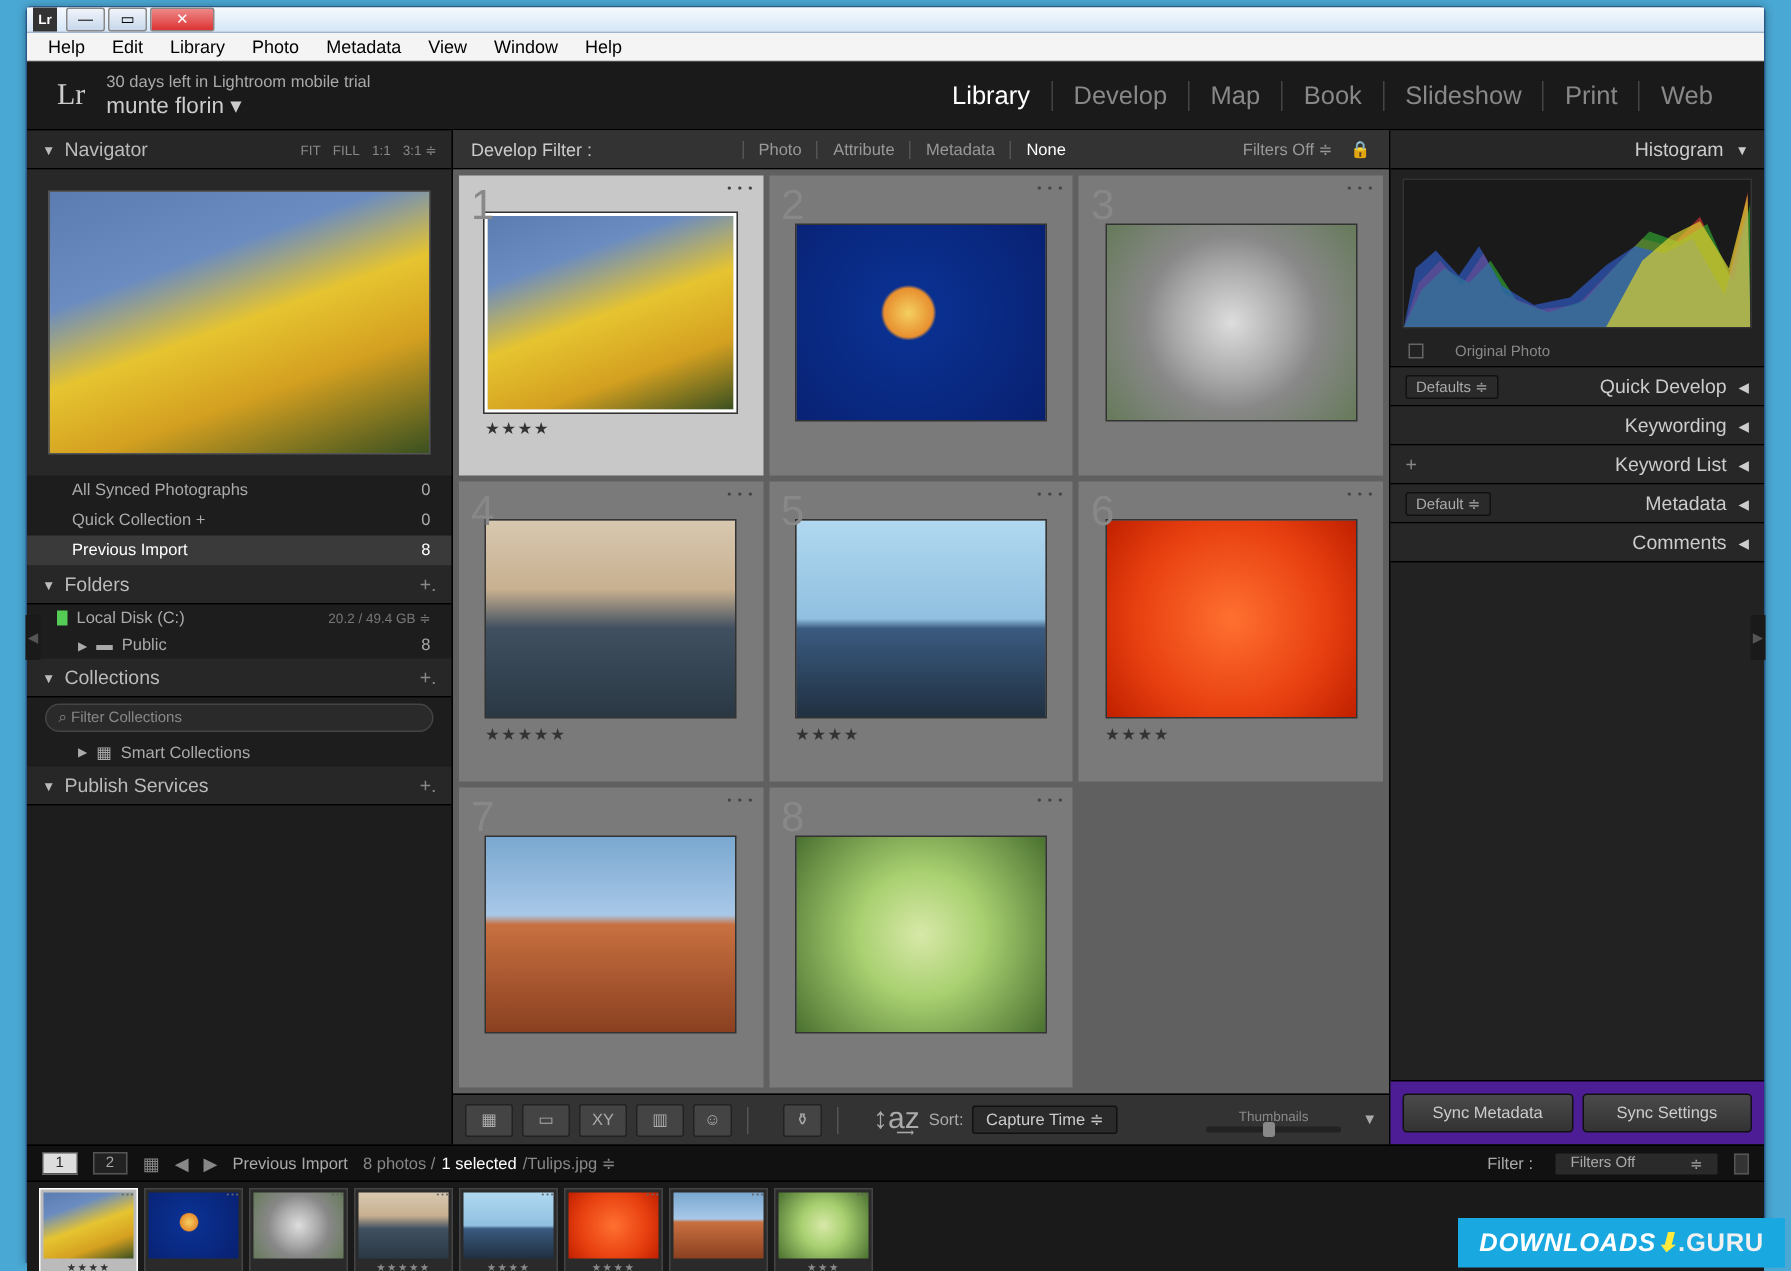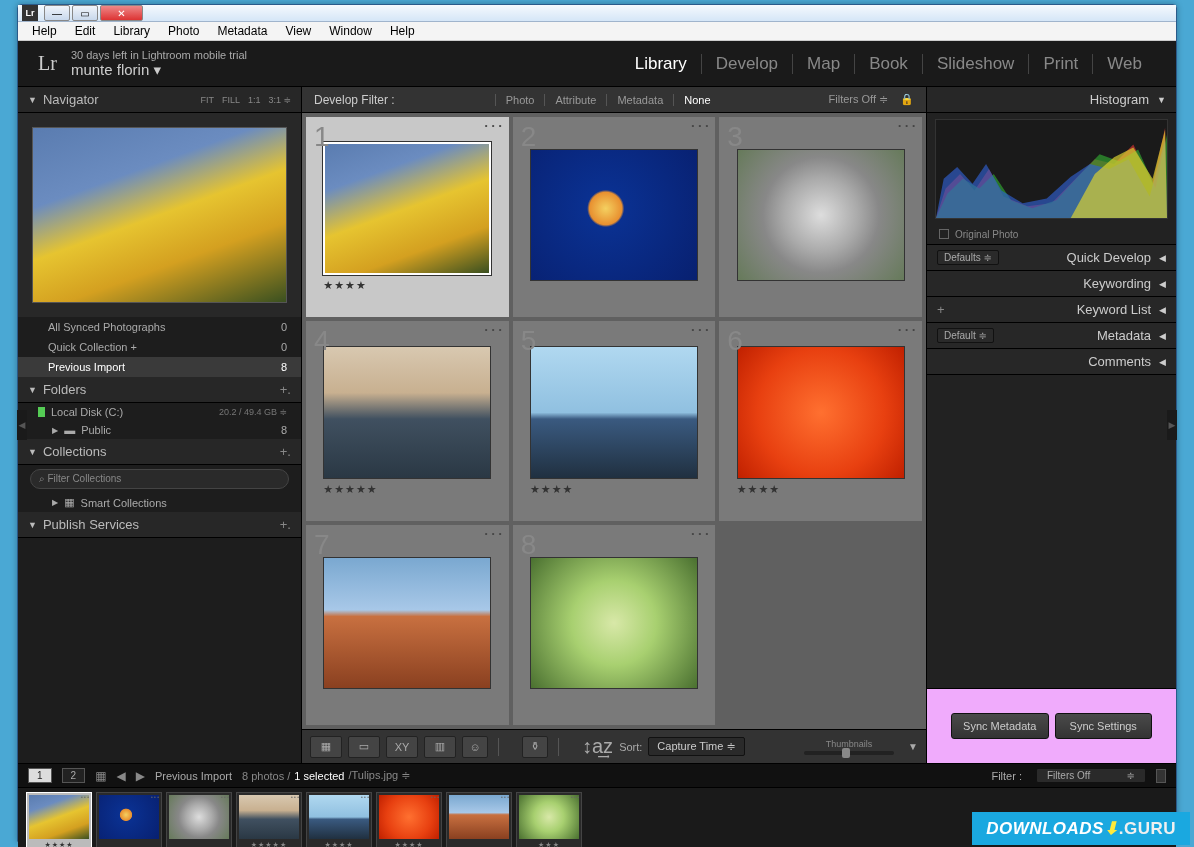--- a/index.html
+++ b/index.html
@@ -69,23 +69,23 @@
 .tslider { display:flex; flex-direction:column; align-items:center; margin-left:auto; margin-right:8px; font-size:9px; color:#888; }
 .tslider .track { width:90px; height:4px; background:#222; border-radius:2px; position:relative; margin-top:2px; }
 .tslider .hand { position:absolute; top:-3px; left:38px; width:8px; height:10px; background:#888; border-radius:2px; }
 .rightpanel { width:250px; background:#222; border-left:1px solid #000; display:flex; flex-direction:column; }
 .rhead { height:26px; background:#272727; display:flex; align-items:center; justify-content:flex-end; padding:0 10px; color:#ccc; font-size:13px; gap:8px; border-bottom:1px solid #000; }
 .rhead .tri { font-size:9px; }
 .rhead .pre { margin-right:auto; background:#2a2a2a; border:1px solid #111; padding:1px 6px; font-size:10px; color:#aaa; border-radius:2px; cursor:pointer; }
 .rhead .plus { margin-right:auto; color:#888; font-size:13px; }
 .histo { height:100px; background:#1a1a1a; margin:6px 8px; border:1px solid #333; position:relative; overflow:hidden; }
 .histo svg { width:100%; height:100%; }
-.orig { padding:4px 12px; color:#888; font-size:10px; display:flex; gap:6px; border-bottom:1px solid #000; }
+.orig { padding:4px 12px; color:#888; font-size:10px; display:flex; gap:21px; border-bottom:1px solid #000; }
 .orig .cb { width:10px; height:10px; border:1px solid #666; }
-.syncrow { margin-top:auto; display:flex; gap:6px; padding:24px; background:#f0abfc; border-top:1px solid #000;justify-content:space-between; }
+.syncrow { margin-top:auto; display:flex; gap:6px; padding:8px; background:#4c1d95; border-top:1px solid #000;justify-content:space-between; }
 .syncrow button { flex:1; height:26px; background:linear-gradient(#4a4a4a,#333); border:1px solid #111; color:#ccc; font-size:11px; border-radius:3px; cursor:pointer; }
 .statusbar { height:24px; background:#111; display:flex; align-items:center; padding:0 10px; color:#aaa; font-size:11px; gap:10px; border-top:1px solid #000; }
 .statusbar .pg { padding:1px 8px; border:1px solid #555; background:#222; cursor:pointer; font-size:10px; }
 .statusbar .pg.act { background:#ddd; color:#222; }
 .statusbar .nav { font-size:12px; cursor:pointer; color:#888; }
 .statusbar .foff2 { margin-left:4px; background:#2a2a2a; border:1px solid #111; padding:1px 10px; color:#aaa; border-radius:2px; cursor:pointer; font-size:10px; width:110px; display:flex;justify-content:space-between; }
 .statusbar .foff2 span:last-child { margin-left:auto; }
 .filmstrip { height:80px; background:#1a1a1a; display:flex; align-items:flex-start; padding:4px 8px; gap:4px; border-top:1px solid #000; }
 .fcell { width:66px; height:62px; background:#2a2a2a; border:1px solid #444; display:flex; flex-direction:column; align-items:center; padding:2px; position:relative; cursor:pointer; }
 .fcell.sel { background:#bbb; border:1px solid #fff; }

